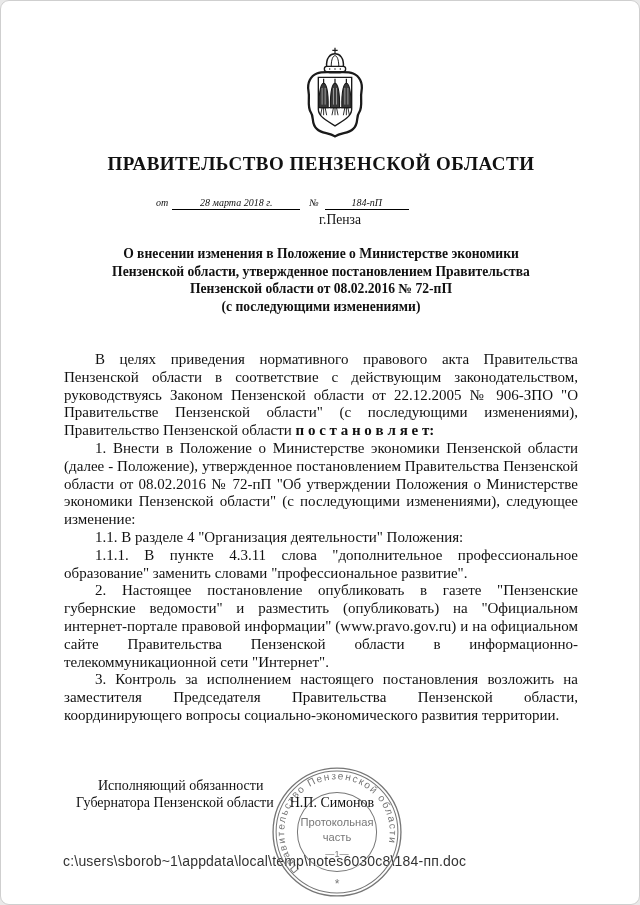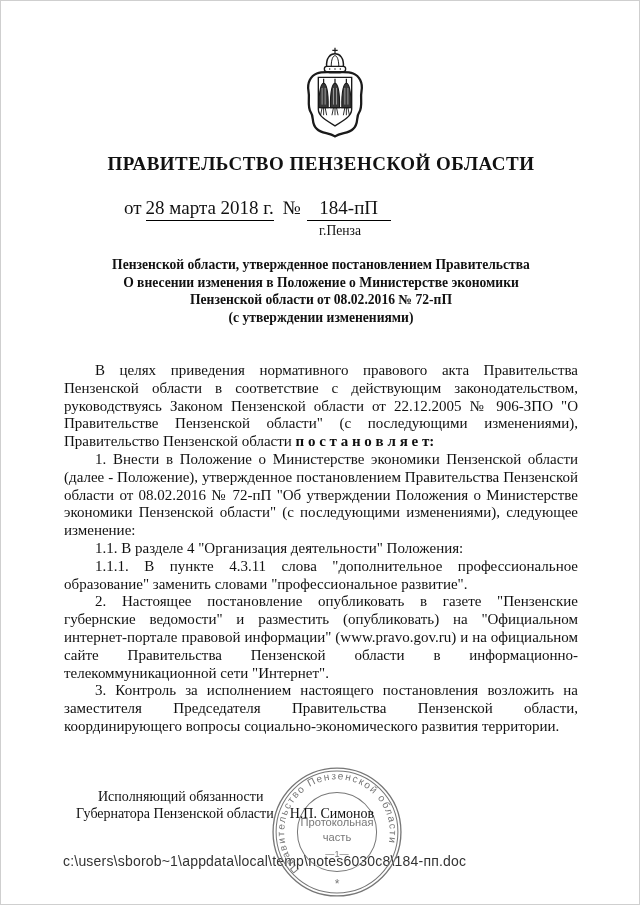--- a/index.html
+++ b/index.html
@@ -7,39 +7,40 @@
     position:relative;
     width:640px;height:905px;
     margin:0 auto;
     background:#ffffff;
     font-family:"Liberation Serif", serif;
     color:#111;
     overflow:hidden;
     box-sizing:border-box;
     padding:46px 61px 0 63px;
     border:1px solid #cfcfcf;
-    border-radius:0;
+    border-radius:9px;
   }
   .emblem{display:block;margin:0 auto;transform:translateX(14px);}
   .org-name{
     margin-top:12px;
     text-align:center;
     font-size:19px;font-weight:bold;letter-spacing:.5px;
     white-space:nowrap;
   }
   .doc-type{
     margin-top:20px;
     text-align:center;
     font-size:14.5px;font-weight:bold;letter-spacing:1.7px;
     white-space:nowrap;
   }
   .date-row{
-    margin-top:22px;margin-left:60px;
-    font-size:19px;
+    margin-top:22px;margin-left:92px;
+    font-size:10px;
     white-space:nowrap;
+    font-style:italic;
   }
   .fill-line{
     display:inline-block;
     border-bottom:1px solid #000;
     text-align:center;
     padding-bottom:1px;
   }
   .date-cell{width:128px;margin-left:4px;}
   .num-cell{width:84px;margin-left:6px;}
   .num-label{margin-left:9px;}
@@ -122,24 +123,24 @@
   </svg>
 
   <div class="org-name">ПРАВИТЕЛЬСТВО ПЕНЗЕНСКОЙ ОБЛАСТИ</div>
 
   <div class="date-row">
     <span>от</span><span class="fill-line date-cell">28 марта 2018 г.</span><span class="num-label">№</span><span class="fill-line num-cell">184-пП</span>
   </div>
   <div class="city">г.Пенза</div>
 
   <div class="title">
+    <div>О внесении изменения в Положение о Министерстве экономики</div>
     <div>Пензенской области, утвержденное постановлением Правительства</div>
-    <div>О внесении изменения в Положение о Министерстве экономики</div>
     <div>Пензенской области от 08.02.2016 № 72-пП</div>
-    <div>(с утверждении изменениями)</div>
+    <div>(с последующими изменениями)</div>
   </div>
 
   <div class="body-text">
     <p><span>В целях приведения нормативного правового акта Правительства Пензенской области в соответствие с действующим законодательством, руководствуясь Законом Пензенской области от 22.12.2005 № 906-ЗПО "О Правительстве Пензенской области" (с последующими изменениями), Правительство Пензенской области </span><span class="bold-spaced">п о с т а н о в л я е т:</span></p>
     <p>1. Внести в Положение о Министерстве экономики Пензенской области (далее - Положение), утвержденное постановлением Правительства Пензенской области от 08.02.2016 № 72-пП "Об утверждении Положения о Министерстве экономики Пензенской области" (с последующими изменениями), следующее изменение:</p>
     <p>1.1. В разделе 4 "Организация деятельности" Положения:</p>
     <p>1.1.1. В пункте 4.3.11 слова "дополнительное профессиональное образование" заменить словами "профессиональное развитие".</p>
     <p>2. Настоящее постановление опубликовать в газете "Пензенские губернские ведомости" и разместить (опубликовать) на "Официальном интернет-портале правовой информации" (www.pravo.gov.ru) и на официальном сайте Правительства Пензенской области в информационно-телекоммуникационной сети "Интернет".</p>
     <p>3. Контроль за исполнением настоящего постановления возложить на заместителя Председателя Правительства Пензенской области, координирующего вопросы социально-экономического развития территории.</p>
   </div>

